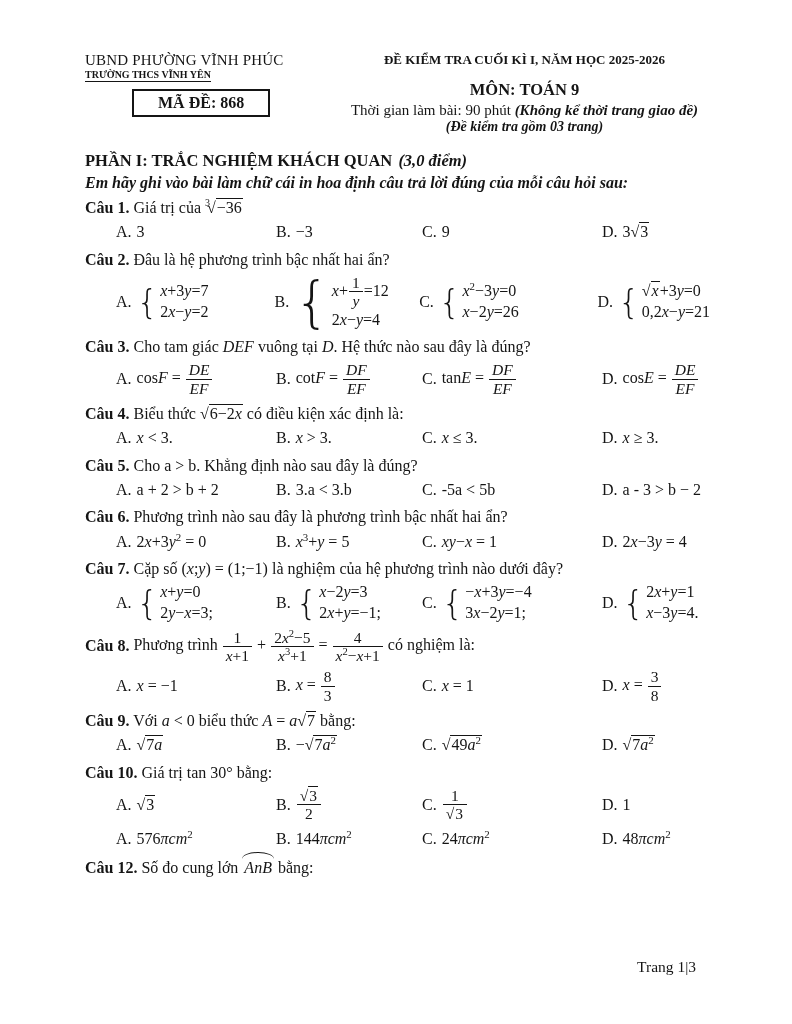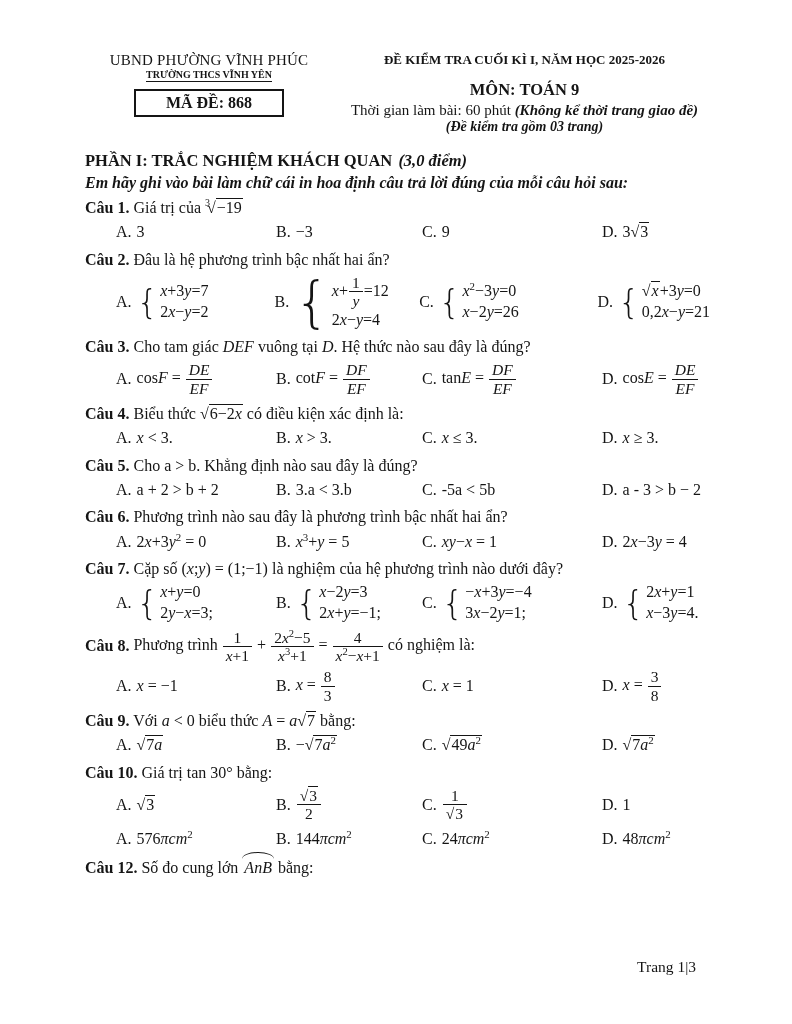--- a/index.html
+++ b/index.html
@@ -12,28 +12,28 @@
   .page{
     position:relative;
     box-sizing:border-box;
     width:792px;height:1024px;
     padding:52px 82px 0 85px;
     overflow:hidden;
     background:#fff;
   }
   
   .hdr{display:flex;align-items:flex-start;}
-  .hdr-left{width:248px;text-align:center;flex-shrink:0;}
+  .hdr-left{width:248px;flex-shrink:0;}
   .org1{font-size:15px;letter-spacing:.2px;white-space:nowrap;}
   .org2{font-size:10px;font-weight:700;white-space:nowrap;}
   .org2-inner{border-bottom:1.6px solid #151515;padding-bottom:1px;}
   .code-box{
     display:inline-block;border:2px solid #151515;
-    padding:3px 30px;margin-top:9px;
-    font-weight:700;font-size:16px;white-space:nowrap;
+    padding:3px 24px;margin-top:9px;
+    font-weight:700;font-size:16px;white-space:nowrap;margin-left:47px;
   }
   .hdr-right{flex:1;text-align:center;padding-left:6px;}
   .t1{font-weight:700;font-size:13px;white-space:nowrap;}
   .t2{font-weight:700;font-size:16.5px;margin-top:12px;}
   .t3{font-size:15px;margin-top:2px;white-space:nowrap;}
   .t3 i,.t4 i{font-weight:700;}
   .t4{font-size:14px;}
   
   .sec-title{margin-top:16px;font-size:16.5px;font-weight:700;}
   .sec-title i{margin-left:2px;}
@@ -85,35 +85,35 @@
       <div class="org2"><span class="org2-inner">TRƯỜNG THCS VĨNH YÊN</span></div>
       <div>
         <div class="code-box">
           <span>MÃ ĐỀ: 868</span>
         </div>
       </div>
     </div>
     <div class="hdr-right">
       <div class="t1">ĐỀ KIỂM TRA CUỐI KÌ I, NĂM HỌC 2025-2026</div>
       <div class="t2">MÔN: TOÁN 9</div>
-      <div class="t3"><span>Thời gian làm bài: 60 phút </span><i>(Không kể thời trang giao đề)</i></div>
+      <div class="t3"><span>Thời gian làm bài: 90 phút </span><i>(Không kể thời trang giao đề)</i></div>
       <div class="t4"><i>(Đề kiểm tra gồm 03 trang)</i></div>
     </div>
   </header>
 
   <div class="sec-title">
     <span>PHẦN I: TRẮC NGHIỆM KHÁCH QUAN </span><i>(3,0 điểm)</i>
   </div>
   <div class="instruction">Em hãy ghi vào bài làm chữ cái in hoa định câu trả lời đúng của mỗi câu hỏi sau:</div>
 
   <div>
   <div class="q">
     <div class="q-head">
       <b class="q-label">Câu 1.</b>
-      <span class="q-text">Giá trị của <span class="sq"><span class="ridx">3</span>√<span class="ov">−19</span></span></span>
+      <span class="q-text">Giá trị của <span class="sq"><span class="ridx">3</span>√<span class="ov">−36</span></span></span>
     </div>
     <div class="opts">
           <div class="opt">
             <span class="okey">A.</span>
             <span class="om">3</span>
           </div>
           <div class="opt">
             <span class="okey">B.</span>
             <span class="om">−3</span>
           </div>

